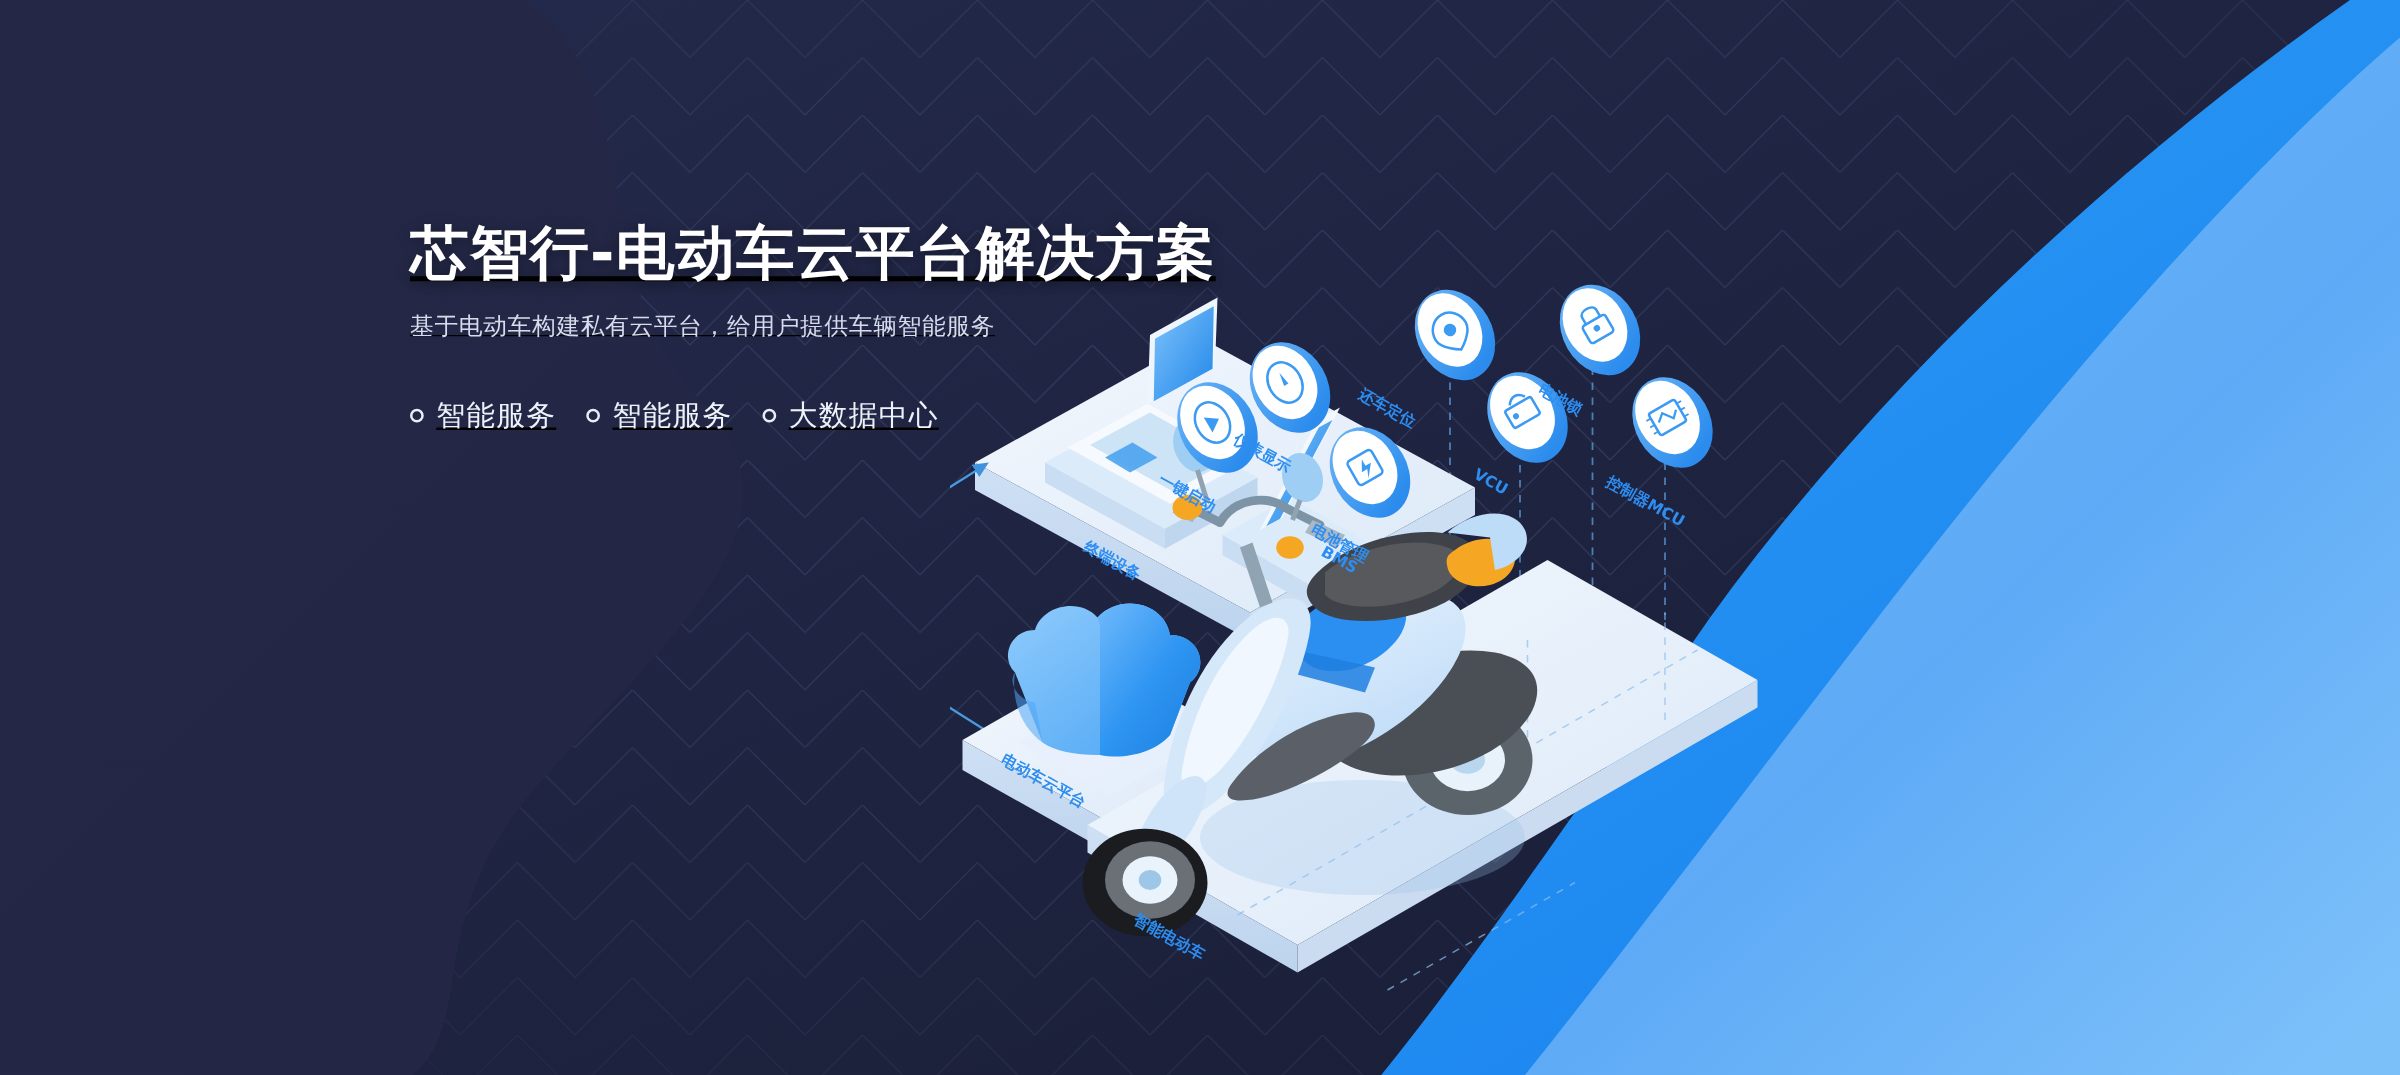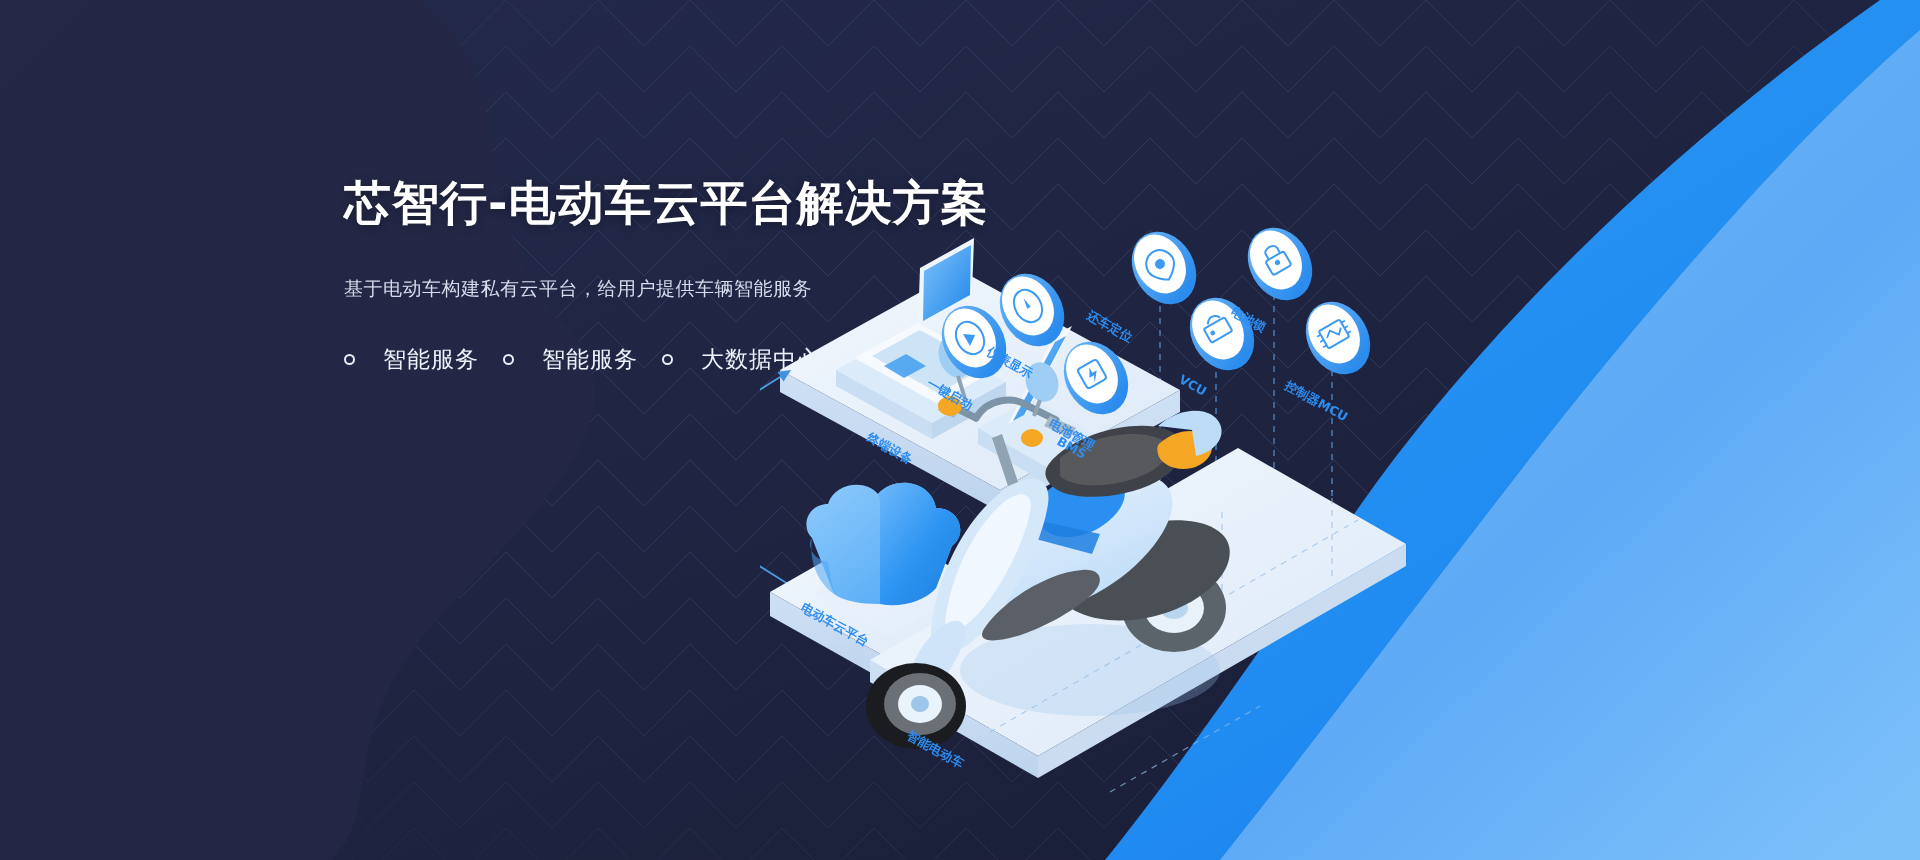--- a/index.html
+++ b/index.html
@@ -11,33 +11,33 @@
 
   
   .bg-base { position:absolute; inset:0;
              background:linear-gradient(135deg,#242846 0%,#232745 45%,#1c2039 100%); }
 
   .grid-clip { position:absolute; inset:0; }
 
   .wave-mid { position:absolute; right:0; top:0; width:1000px; height:860px; }
 
   
-  .content { position:absolute; left:344px; top:178px; width:760px; }
+  .content { position:absolute; left:328px; top:178px; width:760px;text-decoration:underline; }
 
   .title { font-size:47px; line-height:1.08; font-weight:bold; color:#ffffff;
            letter-spacing:1px; white-space:nowrap;
            font-family:"DejaVu Sans","Liberation Sans",sans-serif;
            text-shadow:0 2px 10px rgba(0,0,0,.35); }
 
-  .subtitle { margin-top:44px; font-size:19px; line-height:1.62; color:#d6dcec;
+  .subtitle { margin-top:17px; font-size:19px; line-height:1.62; color:#d6dcec;
               letter-spacing:.5px; font-family:"DejaVu Sans","Liberation Sans",sans-serif; }
   .subtitle .l { display:block; }
 
   .features { margin-top:40px; display:flex; align-items:center; gap:24px; }
-  .feature { display:flex; align-items:center; gap:28px;
+  .feature { display:flex; align-items:center; gap:10px;
              font-size:23px; color:#eef2fa; letter-spacing:1px;
              font-family:"DejaVu Sans","Liberation Sans",sans-serif; }
   .bullet { width:11px; height:11px; border:2px solid #e8edf7; border-radius:50%;
             display:inline-block; flex:none; }
 
   
   .illus { position:absolute; left:760px; top:190px; width:1160px; height:670px; }
   .illus svg { display:block; }
 
   .iso-label { font-size:12.5px; fill:#2d8df0; font-weight:bold;

